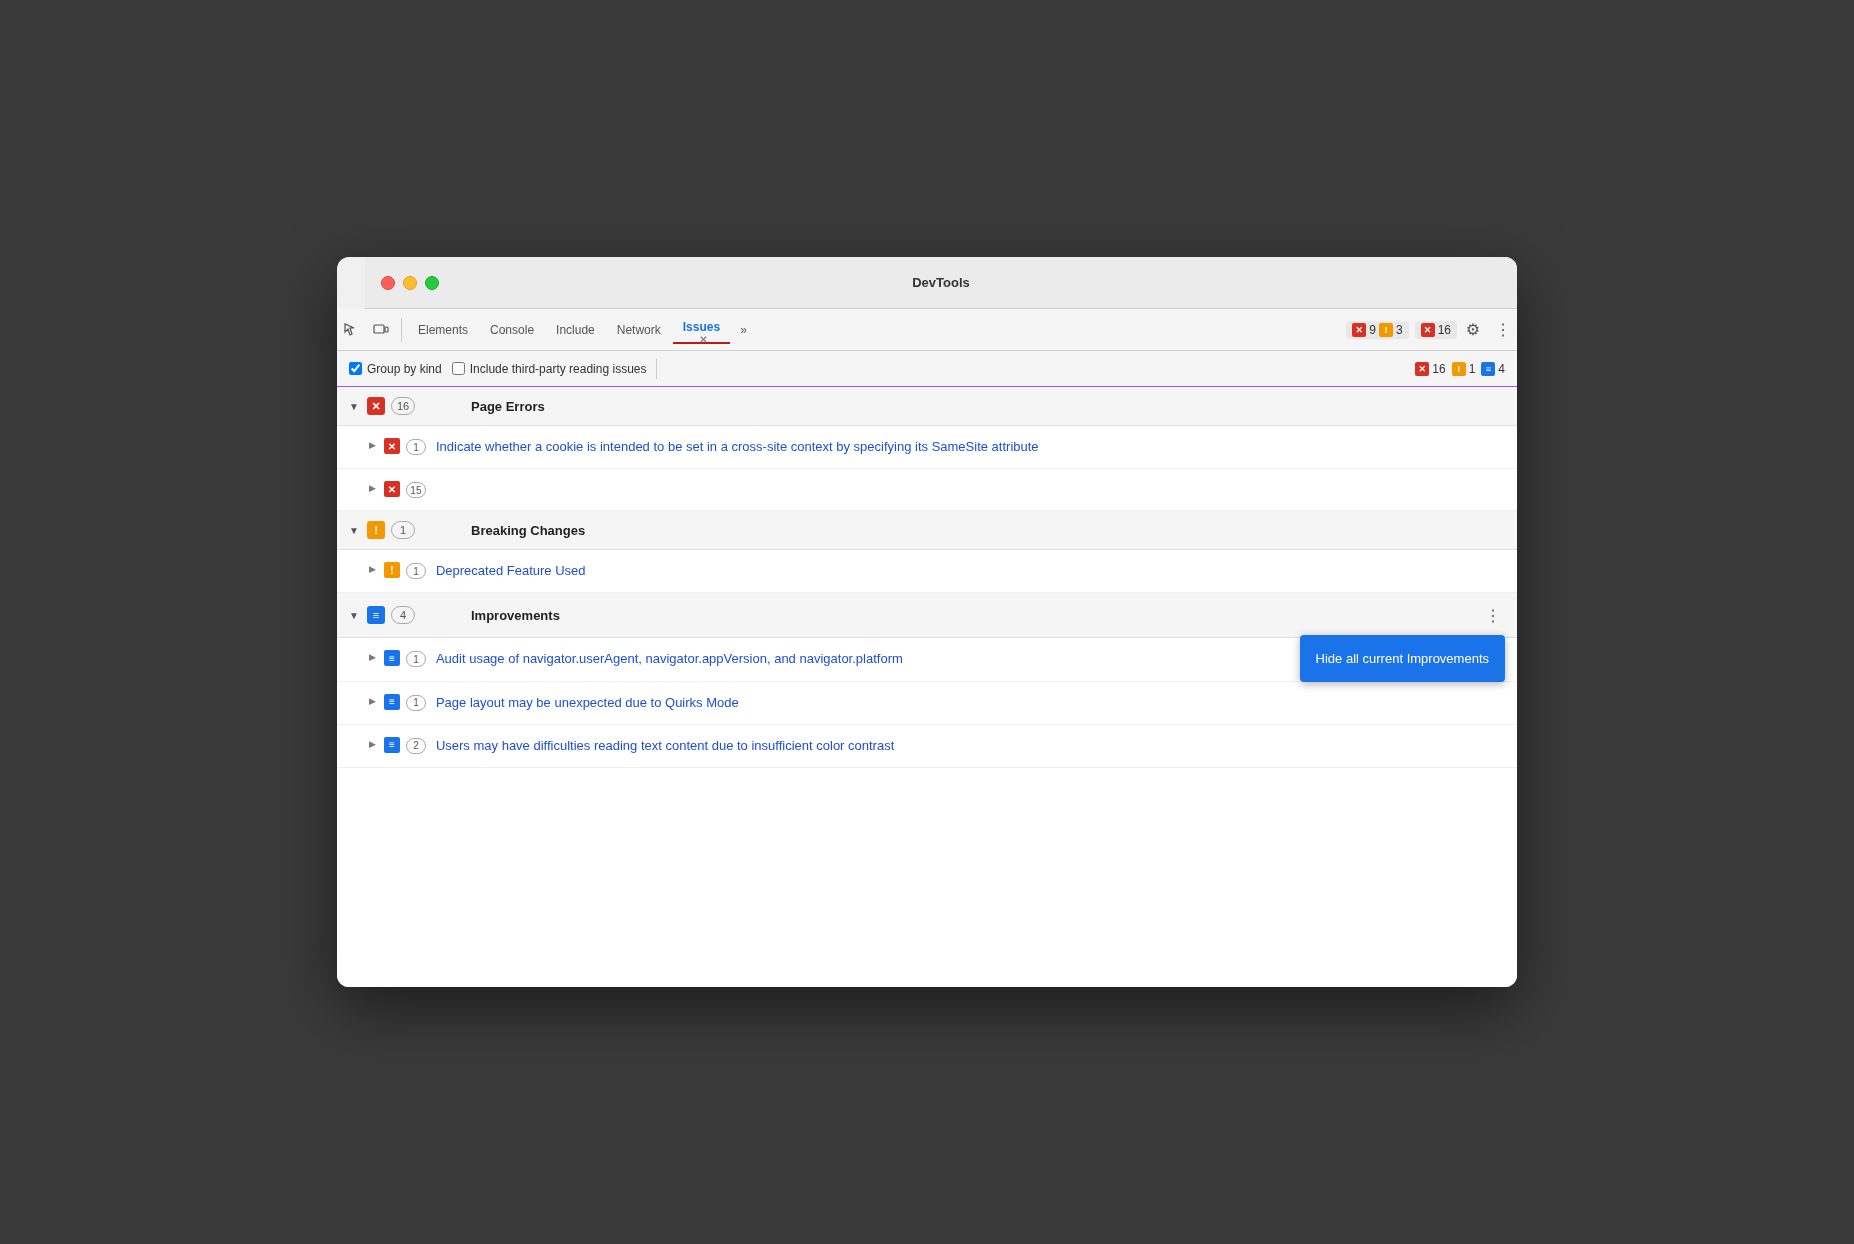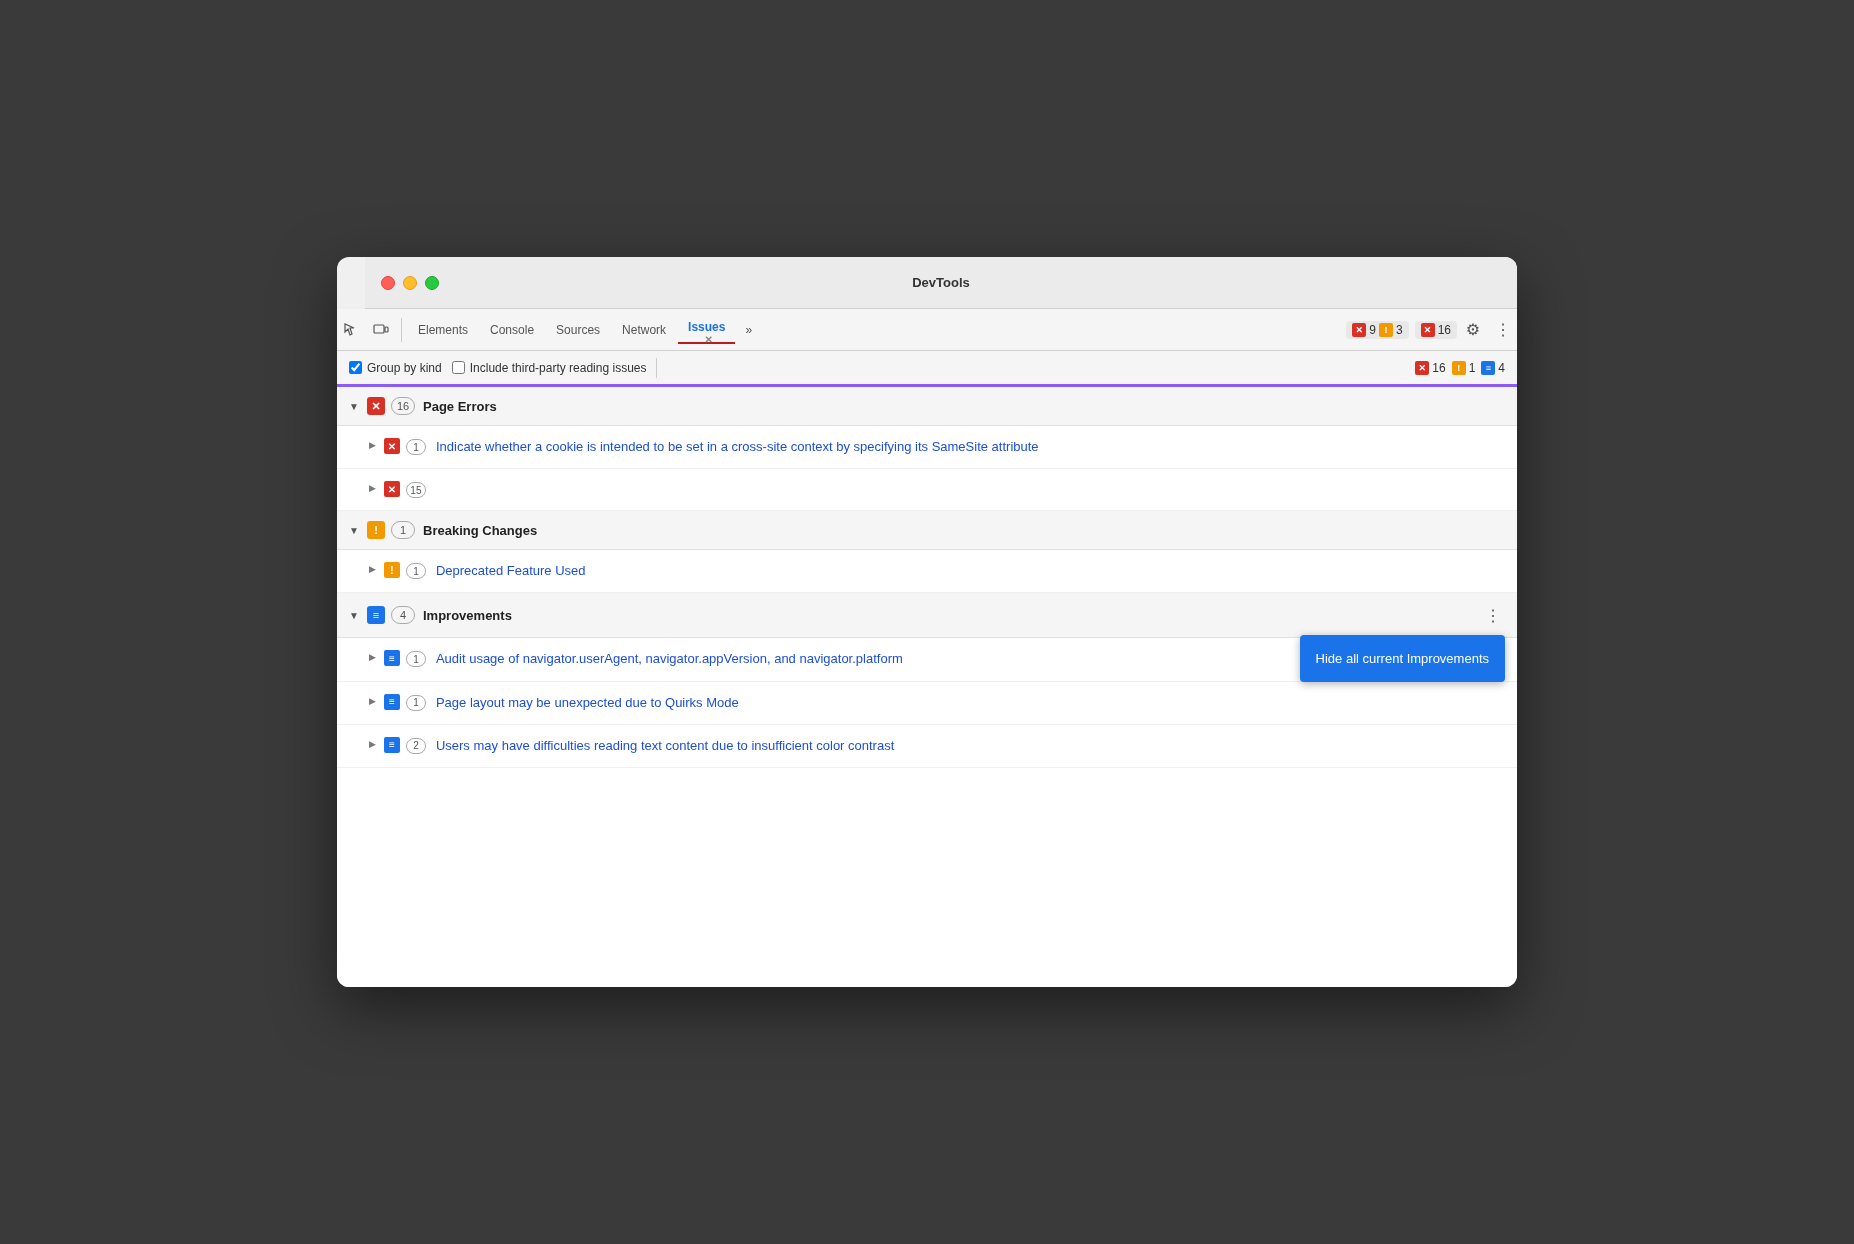--- a/index.html
+++ b/index.html
@@ -159,21 +159,21 @@
       display: flex;
       align-items: center;
       justify-content: center;
       border-radius: 4px;
       cursor: pointer;
       color: #555;
       font-size: 16px;
     }
     .secondary-toolbar {
       background: #f5f5f5;
-      border-bottom: 3px solid #8b5cf6;
+      border-bottom: 1px solid #8b5cf6;
       display: flex;
       align-items: center;
       padding: 4px 12px;
       height: 36px;
       gap: 10px;
     }
     .checkbox-label {
       display: flex;
       align-items: center;
       gap: 5px;
@@ -304,20 +304,21 @@
       align-items: center;
       justify-content: center;
       font-size: 11px;
       color: #555;
       margin-right: 8px;
     }
     .section-title {
       font-size: 13px;
       font-weight: 600;
       color: #222;
+      margin-left: 48px;
     }
     .section-more {
       margin-left: auto;
       width: 24px;
       height: 24px;
       display: flex;
       align-items: center;
       justify-content: center;
       border-radius: 4px;
       cursor: pointer;
@@ -447,21 +448,21 @@
     </div>
     <div class="toolbar-divider"></div>
 
     <div class="tab">
       <span>Elements</span>
     </div>
     <div class="tab">
       <span>Console</span>
     </div>
     <div class="tab">
-      <span>Sources</span>
+      <span>Include</span>
     </div>
     <div class="tab">
       <span>Network</span>
     </div>
     <div class="tab active">
       <span>Issues</span>
       <span class="tab-close">✕</span>
     </div>
     <div class="tab-more">
       <span>»</span>

